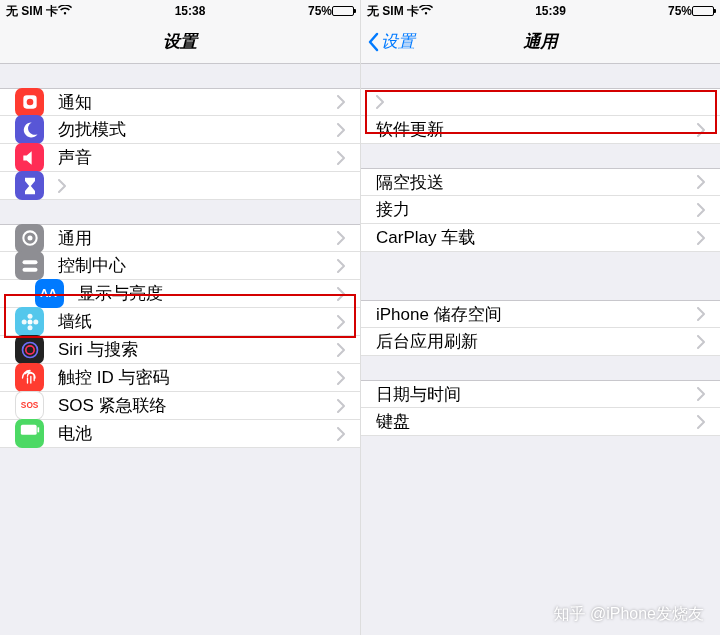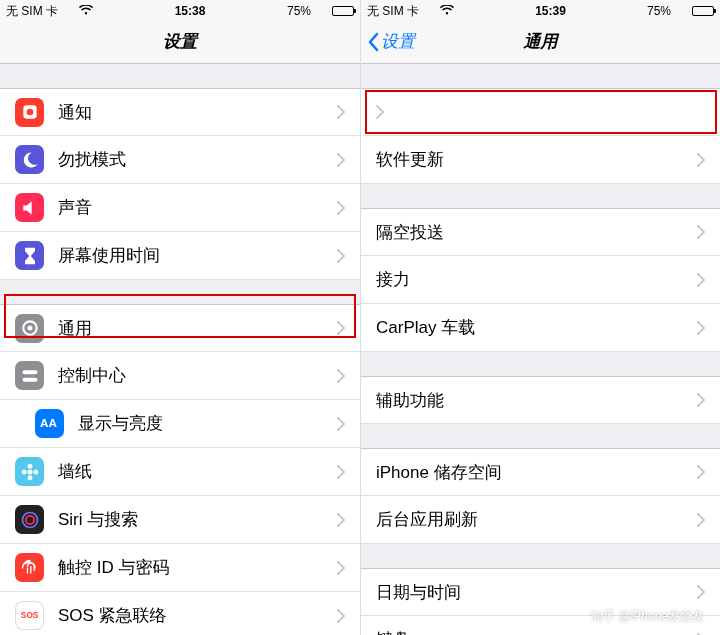--- a/index.html
+++ b/index.html
@@ -24,21 +24,21 @@
   .status-bar {
     height: 20px;
     padding: 2px 6px 0;
     display: flex;
     align-items: center;
     justify-content: space-between;
     font-size: 12px;
     color: #000;
     background: #f7f7f8;
   }
-  .status-left, .status-right { display: flex; align-items: center; gap: 21px; }
+  .status-left, .status-right { display: flex; align-items: center; gap: 0; font-weight: bold; }
   .status-center { font-weight: 600; }
   .battery {
     display: inline-flex; align-items: center; gap: 2px;
   }
   .battery-body {
     width: 22px; height: 10px; border: 1px solid #000; border-radius: 2px;
     position: relative; padding: 1px;
   }
   .battery-body::after {
     content: ""; position: absolute; right: -3px; top: 2px; width: 2px; height: 4px;
@@ -57,21 +57,21 @@
   }
   .nav-title { font-size: 17px; font-weight: 600; color: #000; }
   .nav-back {
     position: absolute; left: 6px; top: 0; bottom: 0;
     display: flex; align-items: center; color: #007aff; font-size: 17px;
   }
   .nav-back svg { margin-right: 2px; }
   .content { flex: 1; overflow-y: hidden; background: #efeff4; }
   .group-gap { height: 24px; }
   .row {
-    height: 48px;
+    height: 28px;
     background: #fff;
     display: flex;
     align-items: center;
     padding: 0 15px;
     border-bottom: 1px solid #e0e0e0;
     position: relative;
     font-size: 17px;
     color: #000;
   }
   .row:first-of-type, .group-first { border-top: 1px solid #c8c7cc; }
@@ -90,21 +90,21 @@
   .highlight {
     position: absolute;
     border: 2px solid #d40000;
     pointer-events: none;
   }
   .wifi-icon { display: inline-block; }
   .watermark {
     position: absolute;
     right: 16px;
     bottom: 10px;
-    font-size: 12px;
+    font-size: 16px;
     color: #fff;
     z-index: 10;
     text-shadow: 0 0 3px rgba(0,0,0,.4);
     pointer-events: none;
   }
 </style>
 </head>
 <body>
 
 <div class="phone">
@@ -164,21 +164,20 @@
     <svg class="chevron" width="8" height="14" viewBox="0 0 8 14">
             <path d="M1 1l6 6-6 6" stroke="#c7c7cc" stroke-width="2" fill="none" stroke-linecap="round" stroke-linejoin="round"></path>
           </svg>
   </div>
         <div class="row ">
     <span class="icon-slot" style="background:#5856d6;">
       <svg width="20" height="20" viewBox="0 0 24 24">
               <path d="M6 2h12v4l-5 6 5 6v4H6v-4l5-6-5-6V2z" fill="#fff"></path>
             </svg>
     </span>
-    <span class="label">屏幕使用时间</span>
     <svg class="chevron" width="8" height="14" viewBox="0 0 8 14">
             <path d="M1 1l6 6-6 6" stroke="#c7c7cc" stroke-width="2" fill="none" stroke-linecap="round" stroke-linejoin="round"></path>
           </svg>
   </div>
       </div>
     <div class="group-gap"></div>
     <div id="left-g2">
         <div class="row group-first">
     <span class="icon-slot" style="background:#8e8e93;">
       <svg width="20" height="20" viewBox="0 0 24 24">
@@ -337,28 +336,20 @@
           </svg>
   </div>
         <div class="row ">
     <span class="label">CarPlay 车载</span>
     <svg class="chevron" width="8" height="14" viewBox="0 0 8 14">
             <path d="M1 1l6 6-6 6" stroke="#c7c7cc" stroke-width="2" fill="none" stroke-linecap="round" stroke-linejoin="round"></path>
           </svg>
   </div>
       </div>
     <div class="group-gap"></div>
-    <div id="right-g3">
-        <div class="row group-first">
-    <span class="label">辅助功能</span>
-    <svg class="chevron" width="8" height="14" viewBox="0 0 8 14">
-            <path d="M1 1l6 6-6 6" stroke="#c7c7cc" stroke-width="2" fill="none" stroke-linecap="round" stroke-linejoin="round"></path>
-          </svg>
-  </div>
-      </div>
     <div class="group-gap"></div>
     <div id="right-g4">
         <div class="row group-first">
     <span class="label">iPhone 储存空间</span>
     <svg class="chevron" width="8" height="14" viewBox="0 0 8 14">
             <path d="M1 1l6 6-6 6" stroke="#c7c7cc" stroke-width="2" fill="none" stroke-linecap="round" stroke-linejoin="round"></path>
           </svg>
   </div>
         <div class="row ">
     <span class="label">后台应用刷新</span>

